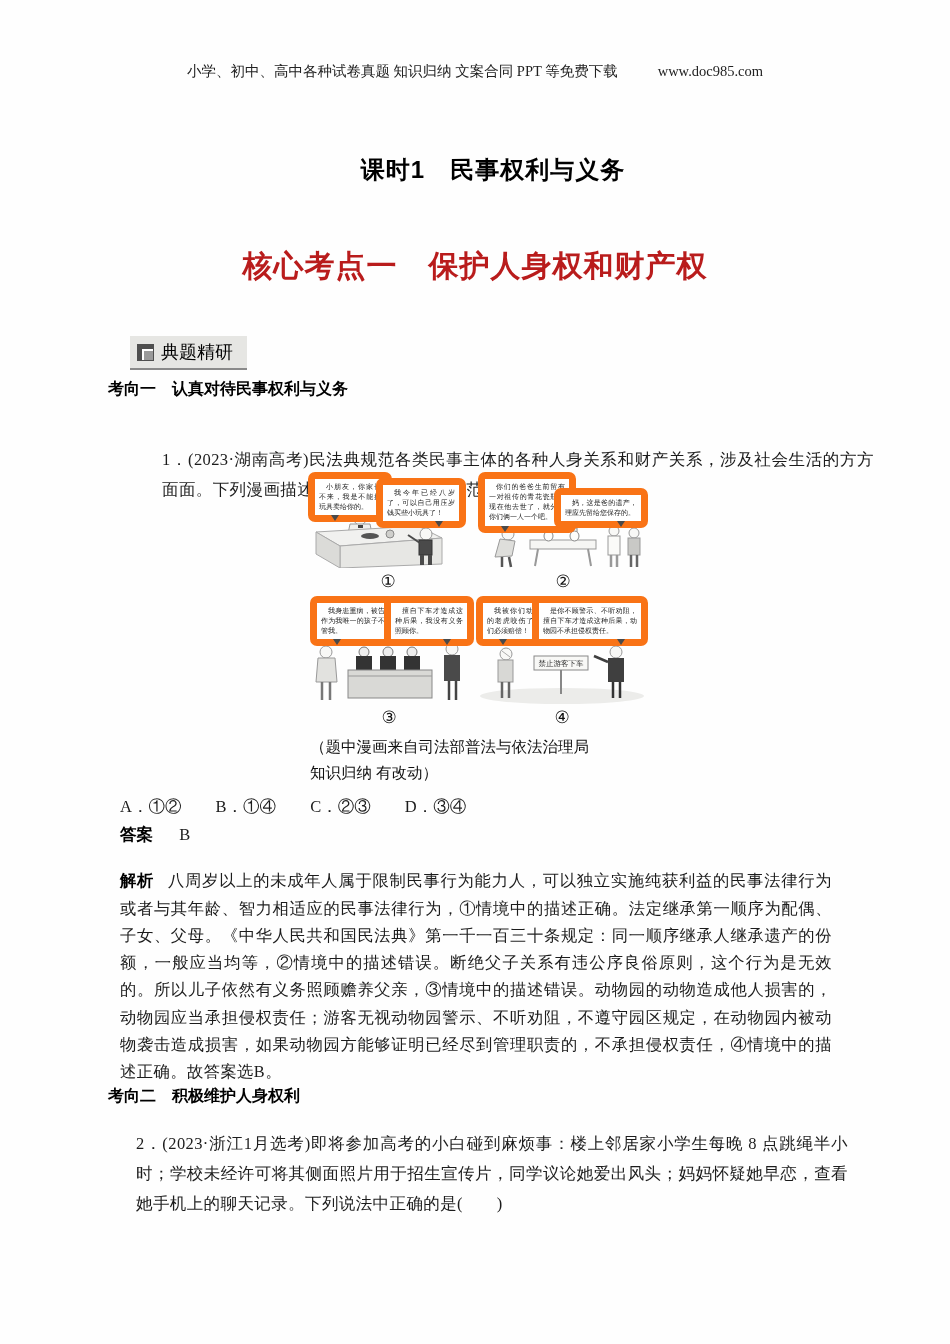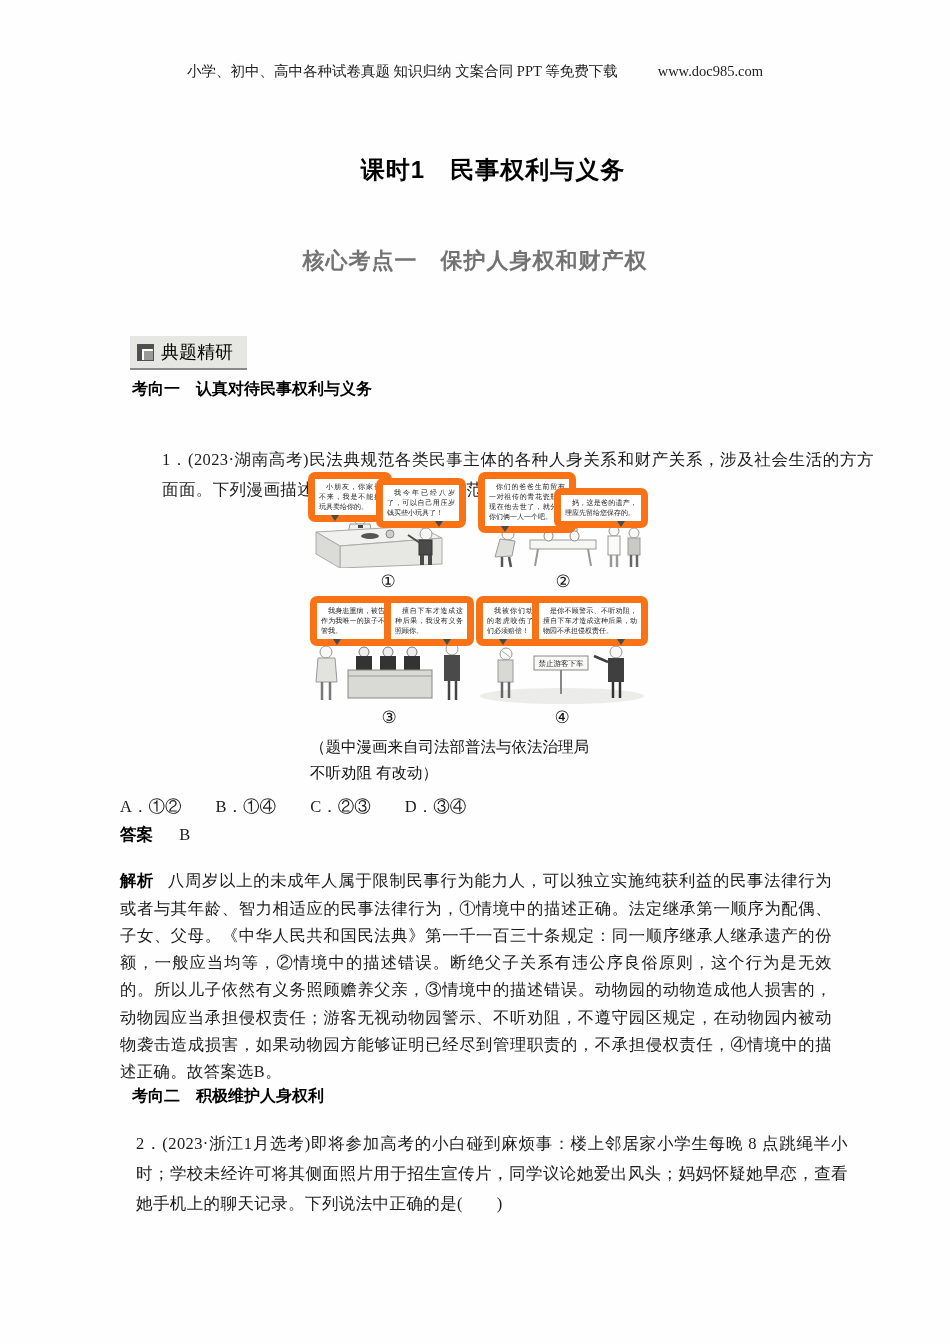--- a/index.html
+++ b/index.html
@@ -7,30 +7,30 @@
     position:relative;width:950px;height:1344px;background:#fefefe;
     font-family:"Liberation Serif","DejaVu Serif",serif;color:#1c1c1c;overflow:hidden;
   }
   
   .top-header{position:absolute;top:62px;left:0;width:100%;text-align:center;font-size:14.5px;color:#222;}
   .top-header .site{margin-left:40px;}
   
   .lesson-title{position:absolute;top:154px;left:0;width:100%;text-align:center;
     font-family:"Liberation Sans","DejaVu Sans",sans-serif;font-weight:bold;font-size:24px;letter-spacing:1px;color:#000;padding-left:18px;}
   .core-title{position:absolute;top:246px;left:0;width:100%;text-align:center;
-    font-family:"Liberation Sans","DejaVu Sans",sans-serif;font-weight:bold;font-size:22px;letter-spacing:1px;color:#737373;}
+    font-family:"Liberation Sans","DejaVu Sans",sans-serif;font-weight:bold;font-size:30px;letter-spacing:1px;color:#b91c1c;}
   
   .badge{position:absolute;top:336px;left:130px;display:inline-flex;align-items:center;
     background:#e6e6e3;padding:4px 14px 4px 7px;border-bottom:2px solid #8a8a8a;}
   .badge-icon{width:17px;height:17px;background:#4f4f4f;position:relative;margin-right:7px;flex:0 0 auto;}
   .badge-icon::after{content:"";position:absolute;right:1px;bottom:1px;width:9px;height:9px;background:#9a9a9a;
     border-left:2px solid #fff;border-top:2px solid #fff;}
   .badge-label{font-family:"Liberation Sans","DejaVu Sans",sans-serif;font-weight:normal;font-size:18px;color:#000;}
   
-  .direction{position:absolute;left:132px;width:712px;font-family:"Liberation Sans","DejaVu Sans",sans-serif;
+  .direction{position:absolute;left:108px;width:712px;font-family:"Liberation Sans","DejaVu Sans",sans-serif;
     font-weight:bold;font-size:16px;color:#000;}
   .dir1{top:379px;} .dir2{top:1086px;}
   
   .stem{position:absolute;left:120px;width:712px;font-size:16.5px;line-height:30px;text-align:justify;letter-spacing:.4px;}
   .stem1{top:428px;margin-left:42px;} .stem2{top:1112px;margin-left:16px;}
   .options-line{position:absolute;top:796px;left:120px;font-size:16.5px;}
   .options-line span{margin-right:30px;}
   .answer-line{position:absolute;top:824px;left:120px;font-size:16.5px;}
   .hei{font-family:"Liberation Sans","DejaVu Sans",sans-serif;font-weight:bold;color:#000;}
   .answer-line .ans-val{margin-left:22px;}
@@ -171,21 +171,21 @@
           <rect x="132" y="18" width="16" height="24" fill="#3f3f3f"></rect>
           <line x1="132" y1="22" x2="118" y2="16" stroke="#3f3f3f" stroke-width="2.5"></line>
           <line x1="137" y1="42" x2="137" y2="58" stroke="#333" stroke-width="2.5"></line>
           <line x1="144" y1="42" x2="144" y2="58" stroke="#333" stroke-width="2.5"></line>
         </svg>
       </div>
       <div class="num">④</div>
     </div>
 
     <div class="caption cap1">（题中漫画来自司法部普法与依法治理局</div>
-    <div class="caption cap2">不听劝阻 有改动）</div>
+    <div class="caption cap2">知识归纳 有改动）</div>
   </div>
 
   <div class="options-line">
     <span>A．①②</span>
     <span>B．①④</span>
     <span>C．②③</span>
     <span>D．③④</span>
   </div>
 
   <div class="answer-line">

